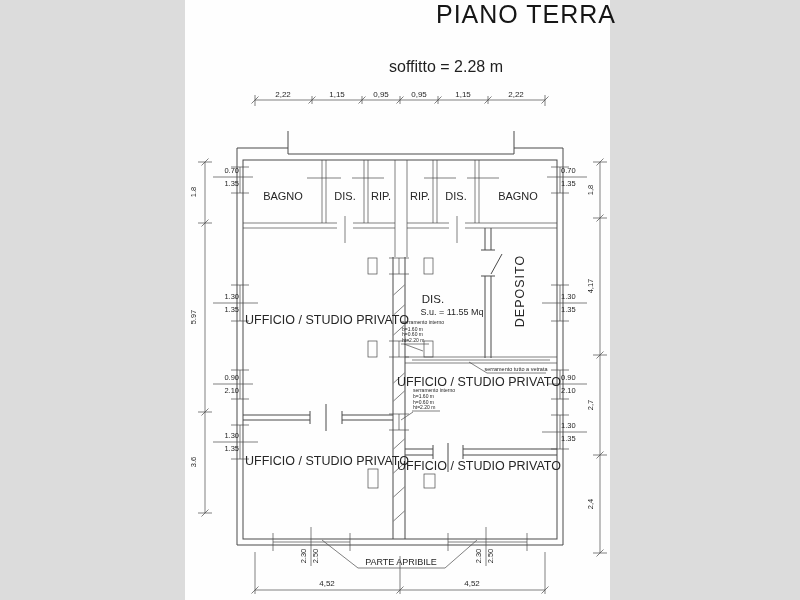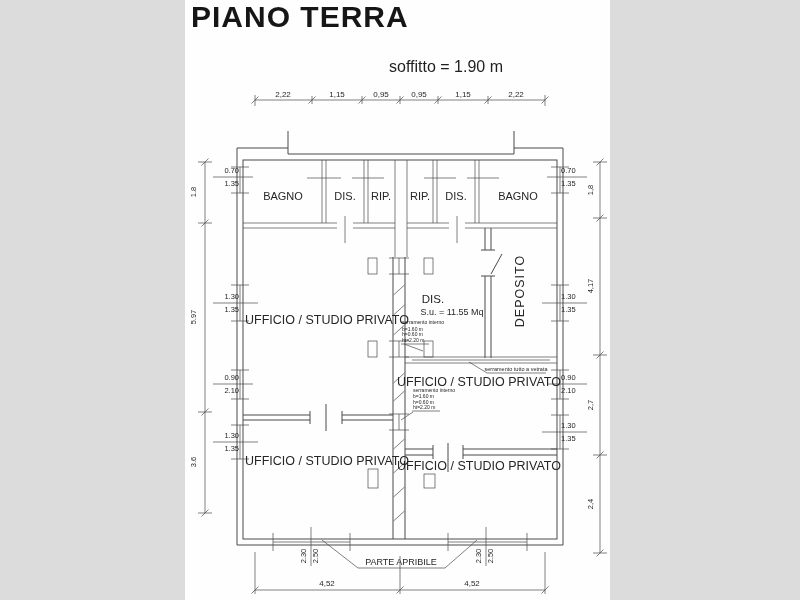--- a/index.html
+++ b/index.html
@@ -3,22 +3,22 @@
 <meta charset="utf-8">
 <style>
   html,body{margin:0;padding:0;}
   body{
     width:800px;height:600px;position:relative;overflow:hidden;
     background:#dcdcdc;
     font-family:"Liberation Sans", sans-serif;
   }
   .sheet{position:absolute;left:185px;top:0;width:425px;height:600px;background:#fefefe;}
   .title{
-    position:absolute;left:191px;top:0;width:425px;text-align:left;
-    font-size:30px;font-weight:700;color:#161616;letter-spacing:1px;
+    position:absolute;left:191px;top:0;width:425px;text-align:right;
+    font-size:25px;font-weight:400;color:#161616;letter-spacing:1px;
   }
   .subtitle{
     position:absolute;left:389px;top:58px;
     font-size:16px;color:#1f1f1f;
   }
   svg{position:absolute;left:0;top:0;}
   svg line, svg path, svg rect{stroke:#4a4a4a;fill:none;}
   .w{stroke-width:1;}
   .t{stroke-width:0.7;}
   text{fill:#262626;stroke:none;font-family:"Liberation Sans", sans-serif;}
@@ -28,21 +28,21 @@
   .roomS{font-size:11px;}
   .tiny{font-size:5px;}
   .tiny2{font-size:5.5px;}
   .note{font-size:9px;}
 </style>
 </head>
 <body>
 
 <div class="sheet"></div>
 <div class="title">PIANO TERRA</div>
-<div class="subtitle">soffitto = 1.90 m</div>
+<div class="subtitle">soffitto = 2.28 m</div>
 
 <svg width="800" height="600" viewBox="0 0 800 600">
 
   <g class="w">
     <path d="M237,148 H288 V154 H514 V148 H563 V545 H237 Z"></path>
     <rect x="243" y="160" width="314" height="379"></rect>
     <line x1="288" y1="131" x2="288" y2="148"></line>
     <line x1="514" y1="131" x2="514" y2="148"></line>
   </g>
 

